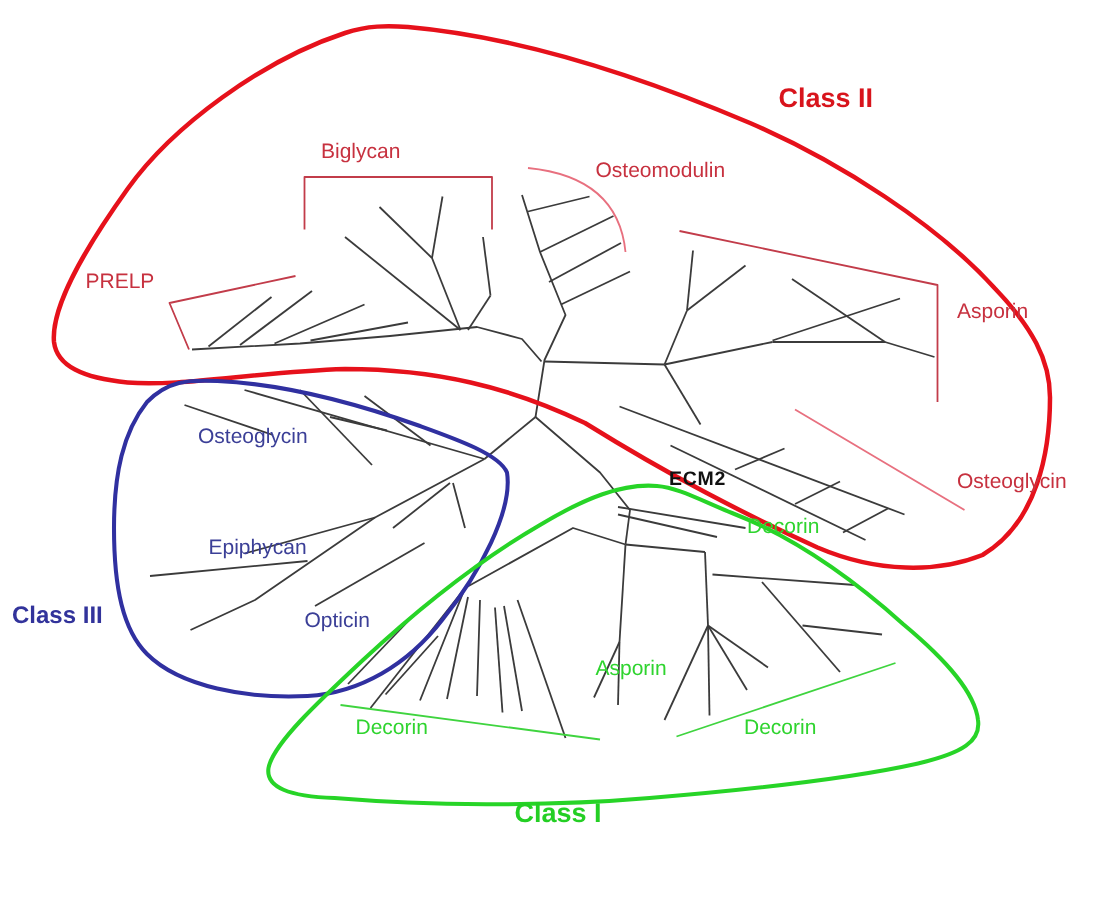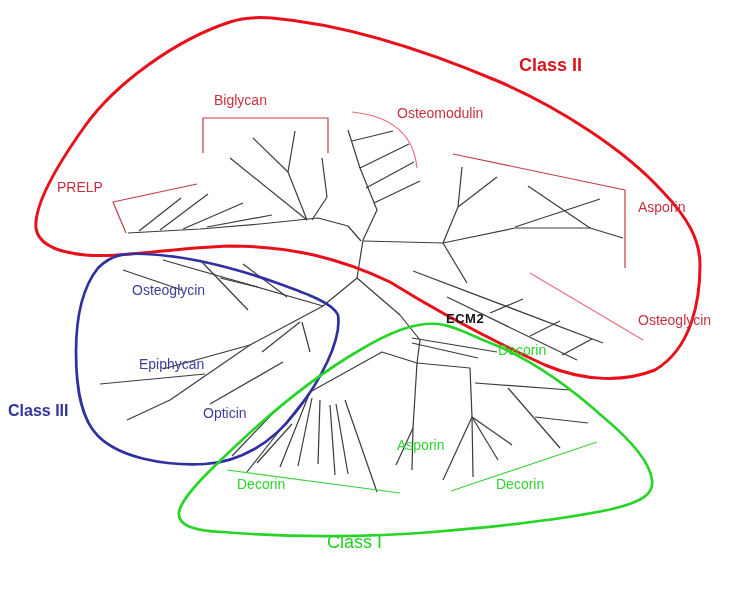--- a/index.html
+++ b/index.html
@@ -7,21 +7,21 @@
     position:relative;width:719px;height:600px;background:#ffffff;
     font-family:"Liberation Sans",sans-serif;overflow:hidden;
   }
   .canvas svg{position:absolute;left:0;top:0;}
   .lbl{position:absolute;white-space:nowrap;font-size:14px;line-height:1.1;}
   .red-label{color:#c7313f;}
   .red-class{color:#d8141c;font-weight:bold;font-size:18px;}
   .navy-label{color:#3b3f97;margin-left:48px;}
   .navy-class{color:#32339b;font-weight:bold;font-size:16px;}
   .green-label{color:#2fd42f;}
-  .green-class{color:#24cf24;font-weight:normal;font-size:18px;}
+  .green-class{color:#24cf24;font-weight:bold;font-size:18px;margin-left:16px;}
   .black-bold{color:#111111;font-weight:bold;font-size:13px;letter-spacing:0.5px;}
 </style>
 </head>
 <body>
 
 <div class="canvas">
 
   <svg width="741" height="600" viewBox="0 0 741 600">
       <polyline points="128,233 200,229 260,224 318,218 348,226 361,241" fill="none" stroke="#3b3b3b" stroke-width="1.2" stroke-linejoin="round"></polyline>
       <polyline points="139,231 181,198" fill="none" stroke="#3b3b3b" stroke-width="1.2" stroke-linejoin="round"></polyline>

